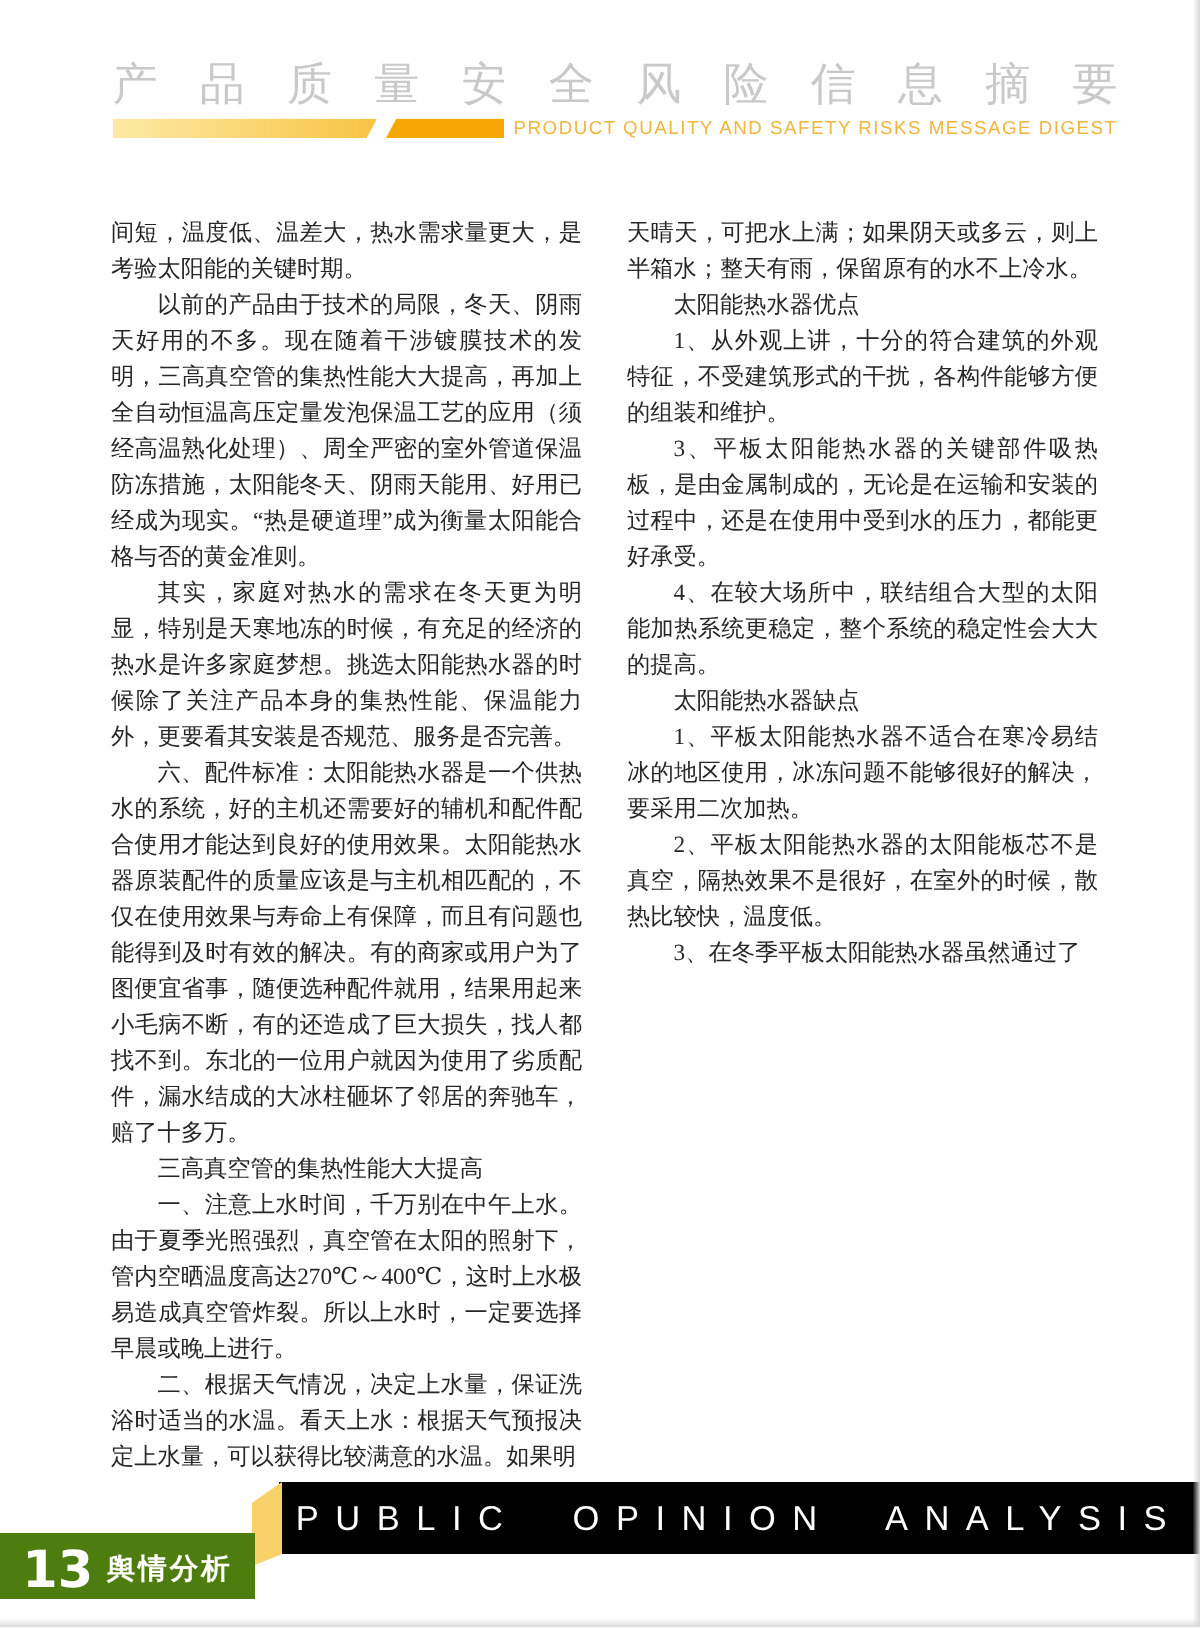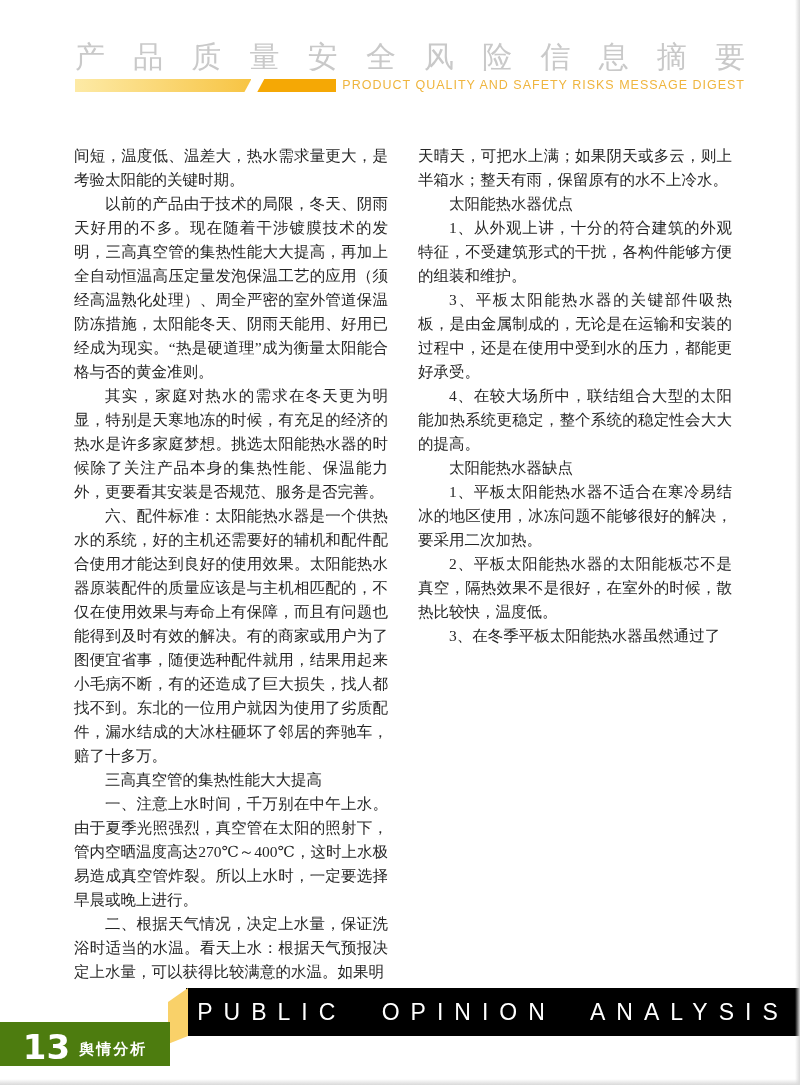--- a/index.html
+++ b/index.html
@@ -127,21 +127,21 @@
     padding-bottom: 4px;
     margin-top: 22px;
   }
   .footer-num {
     font-size: 34px;
     font-weight: 700;
     line-height: 0.85;
     font-family: "DejaVu Sans", sans-serif;
   }
   .footer-label {
-    font-size: 15px;
+    font-size: 19px;
     letter-spacing: 2px;
     padding-bottom: 3px;
     font-weight: 700;
   }
 
   
   .edge-right {
     position: absolute;
     right: 0; top: 0;
     width: 5px; height: 100%;

